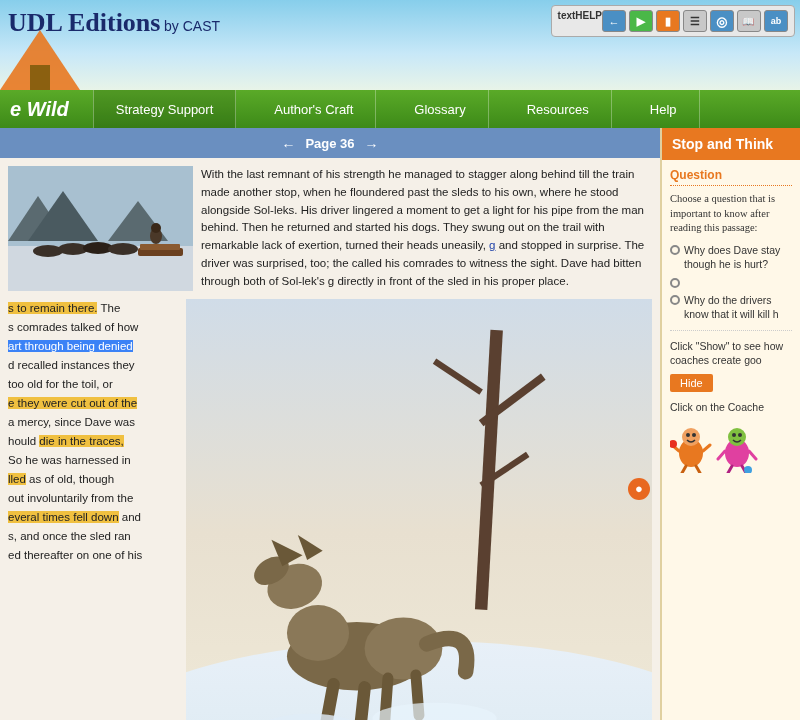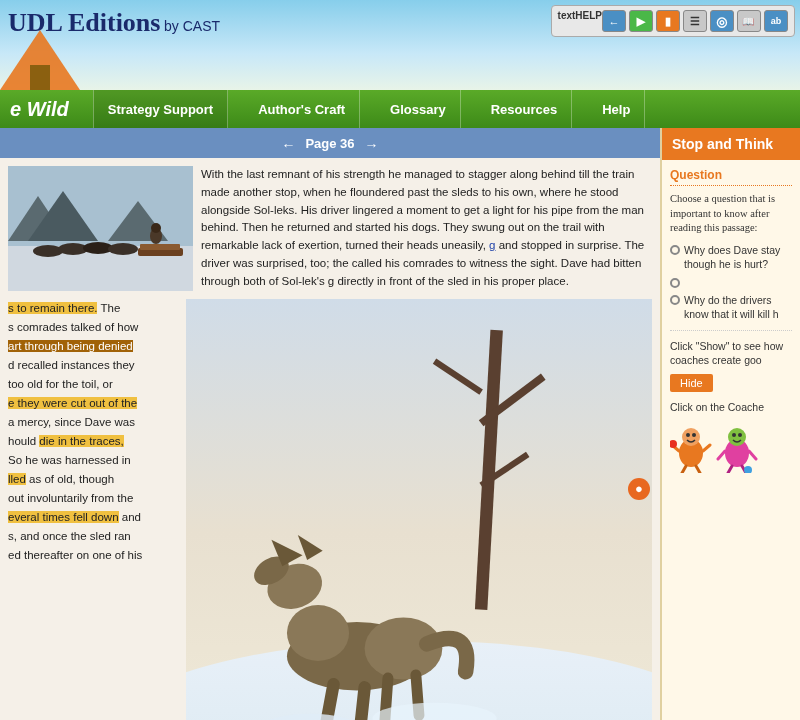--- a/index.html
+++ b/index.html
@@ -95,22 +95,22 @@
     #page-title-nav {
       color: white;
       font-size: 22px;
       font-weight: bold;
       margin-right: 10px;
       font-style: italic;
     }
     .nav-item {
       color: white;
       font-size: 13px;
-      font-weight: bold;
-      padding: 8px 14px;
+      font-weight: normal;
+      padding: 8px 22px;
       cursor: pointer;
       border-right: 1px solid rgba(255,255,255,0.3);
       height: 38px;
       display: flex;
       align-items: center;
     }
     .nav-item:first-of-type {
       border-left: 1px solid rgba(255,255,255,0.3);
     }
     .nav-item.active { background: rgba(0,0,0,0.1); }
@@ -199,21 +199,21 @@
       line-height: 1.6;
       color: #222;
       flex-shrink: 0;
     }
 
     .highlight-yellow {
       background: #f0c040;
       display: inline;
     }
     .highlight-orange {
-      background: #a16207;
+      background: #3b82f6;
       color: white;
       display: inline;
     }
     .underline-blue {
       text-decoration: underline;
       color: #2244aa;
     }
 
     #wolf-image {
       flex: 1;

